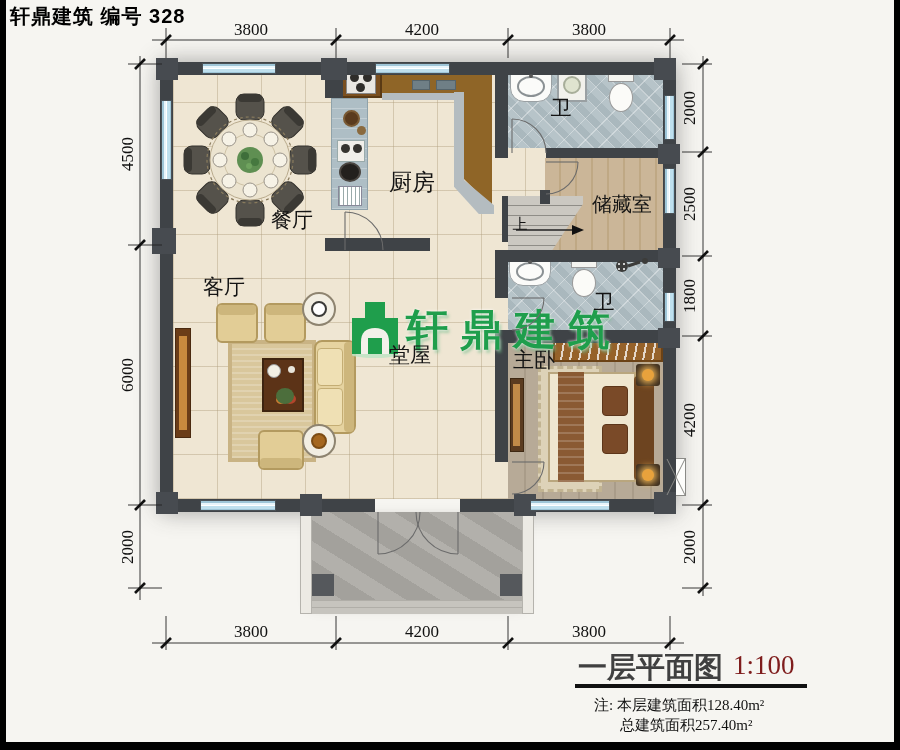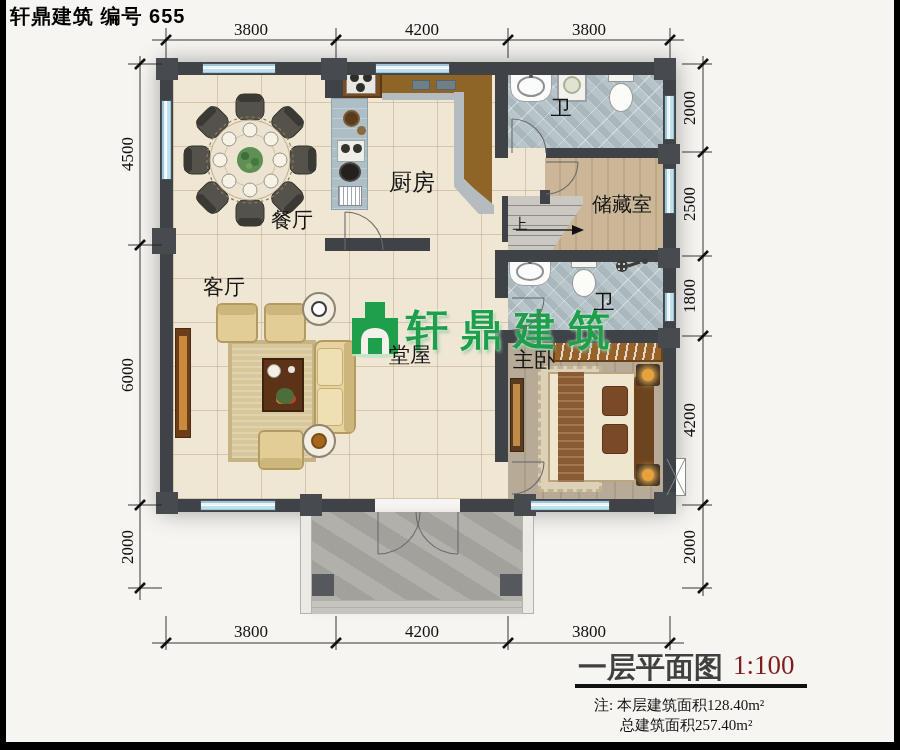--- a/index.html
+++ b/index.html
@@ -36,21 +36,21 @@
   #tb-scale{left:733px;top:650px;font-size:27px;color:#7f1d1d;z-index:45;font-family:"Liberation Serif","DejaVu Serif",serif;}
   #tb-rule{left:575px;top:684px;width:232px;height:4px;background:#111;z-index:45;}
   .tb-note{position:absolute;z-index:45;font-family:"Liberation Serif","DejaVu Serif",serif;font-size:15px;color:#111;}
 </style>
 </head>
 <body>
 
 <div id="frame-left" class="abs"></div>
 <div id="frame-bottom" class="abs"></div>
 <div id="frame-right" class="abs"></div>
-<div id="page-title" class="abs">轩鼎建筑 编号 655</div>
+<div id="page-title" class="abs">轩鼎建筑 编号 328</div>
 
 <div class="abs" style="left:160px;top:62px;width:516px;height:450px;box-shadow:0 0 22px rgba(60,60,60,.45);z-index:0;"></div>
 
 <div class="floor tile-grid" style="left:173px;top:75px;width:490px;height:424px;background-color:#efe6d3;"></div>
 <div class="floor bath-tile" style="left:508px;top:75px;width:155px;height:73px;"></div>
 <div class="floor" style="left:545px;top:158px;width:118px;height:94px;
      background:repeating-linear-gradient(90deg,#cbb698 0 14px,#bfa884 14px 16px);"></div>
 <div class="floor bath-tile" style="left:508px;top:262px;width:155px;height:68px;"></div>
 <div class="floor" style="left:508px;top:343px;width:155px;height:156px;
      background:repeating-linear-gradient(90deg,#b7aa97 0 16px,#a99c89 16px 18px);"></div>

